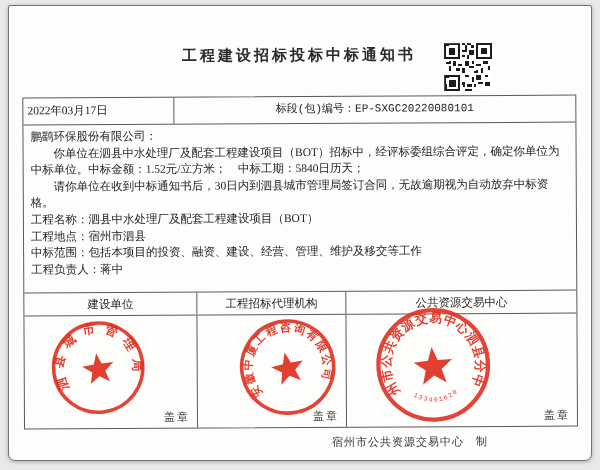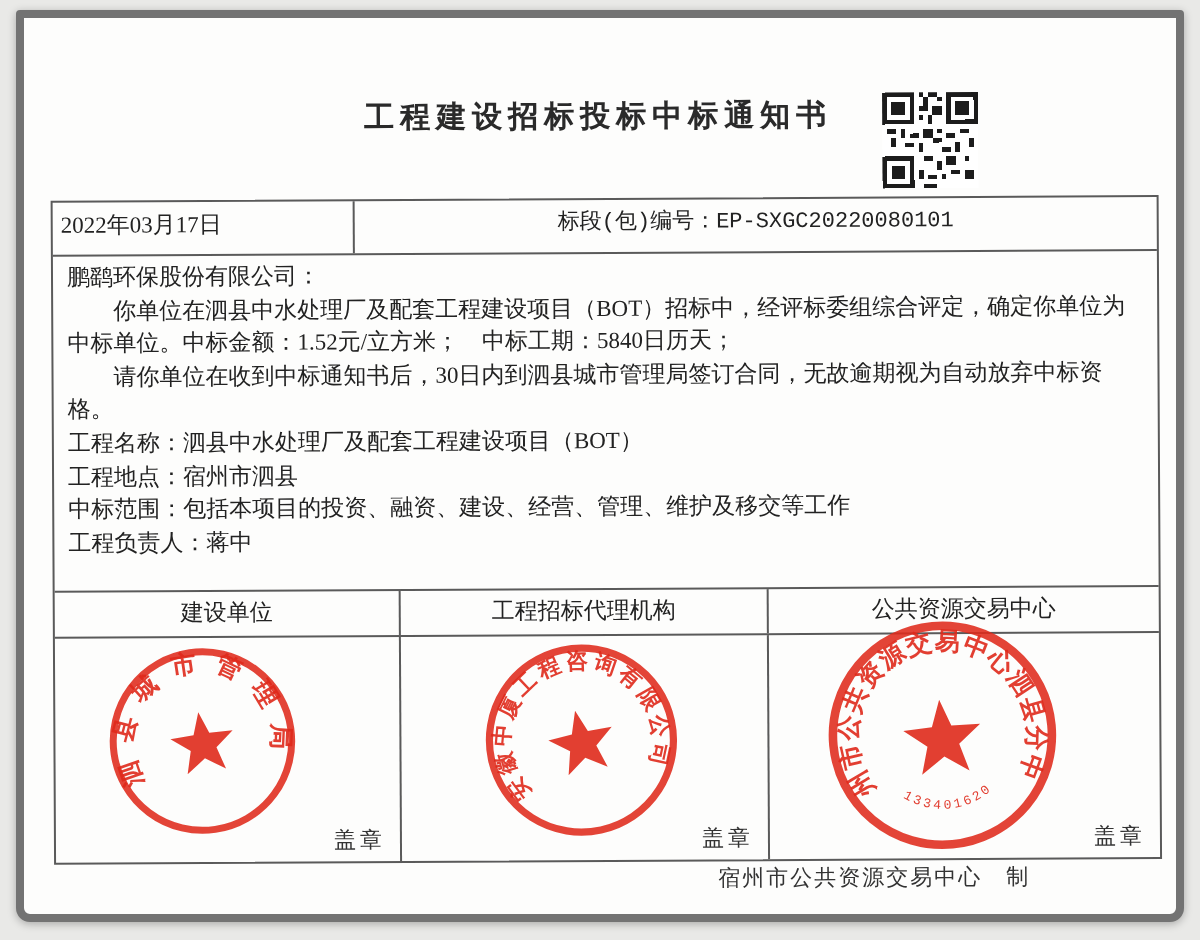--- a/index.html
+++ b/index.html
@@ -7,21 +7,21 @@
     width:600px;height:470px;
     background:#e9e9e7;
     font-family:"Liberation Serif","DejaVu Serif",serif;
     color:#222;
     overflow:hidden;
   }
   .canvas{position:relative;width:600px;height:470px;}
   .page{
     position:absolute;left:8px;top:5px;right:8px;bottom:9px;
     background:#fdfdfc;
-    border:4px solid #737373;
+    border:1px solid #737373;
     border-radius:2px 2px 7px 7px;
     box-shadow:0 1px 4px rgba(0,0,0,.28);
   }
   .sheet{position:absolute;inset:0;transform:rotate(-0.3deg);}
   .doc-title{
     margin:0;
     position:absolute;top:40px;left:0;width:100%;
     text-align:center;
     font-size:15px;font-weight:bold;letter-spacing:3px;
     color:#2a2a2a;
@@ -40,33 +40,33 @@
   .r-head{height:26px;line-height:25px;}
   .c-date{width:150px;padding-left:4px;font-family:Liberation Serif, serif;}
   .c-secno{flex:1;text-align:center;font-family:"Liberation Mono","DejaVu Sans Mono",monospace;font-size:11px;}
   .r-body{height:168px;}
   .c-body{flex:1;padding:3px 9px 0 7px;line-height:16.6px;font-size:11.5px;}
   .c-body p{margin:0;}
   .c-body p.ind{text-indent:2em;}
   .r-colhead{height:23px;line-height:22px;text-align:center;}
   .r-stamps{height:113px;}
   .cw1{width:172px;}
-  .cw2{width:184px;}
+  .cw2{width:149px;}
   .cw3{flex:1;}
   .stamp-cell{position:relative;overflow:visible;}
   .seal{position:absolute;}
   .seal-1{left:25px;top:3px;width:97px;height:97px;transform:rotate(-8deg);}
   .seal-2{left:40px;top:2px;width:100px;height:100px;transform:rotate(-12deg);}
   .seal-3{left:27px;top:-9px;width:119px;height:119px;transform:rotate(-5deg);}
   .stamp-label{
     position:absolute;right:7px;bottom:3px;
     font-size:11px;color:#333;letter-spacing:2px;
   }
   .doc-footer{
-    position:absolute;right:74px;bottom:10px;
+    position:absolute;right:104px;bottom:10px;
     font-size:11px;color:#333;letter-spacing:1px;
   }
   .seal text{fill:#df2a1b;}
   .seal .ring{stroke:#df2a1b;fill:none;}
   .seal .star{fill:#df2a1b;}
   .arc-t1{font-size:13px;letter-spacing:8px;font-weight:bold;}
   .arc-t2{font-size:11px;letter-spacing:2px;font-weight:bold;}
   .arc-t3{font-size:10.5px;letter-spacing:0.6px;font-weight:bold;}
   .arc-num{font-size:5.5px;letter-spacing:1.2px;font-family:"Liberation Mono","DejaVu Sans Mono",monospace;}
   .qr-dark{fill:#1c1c1c;}

